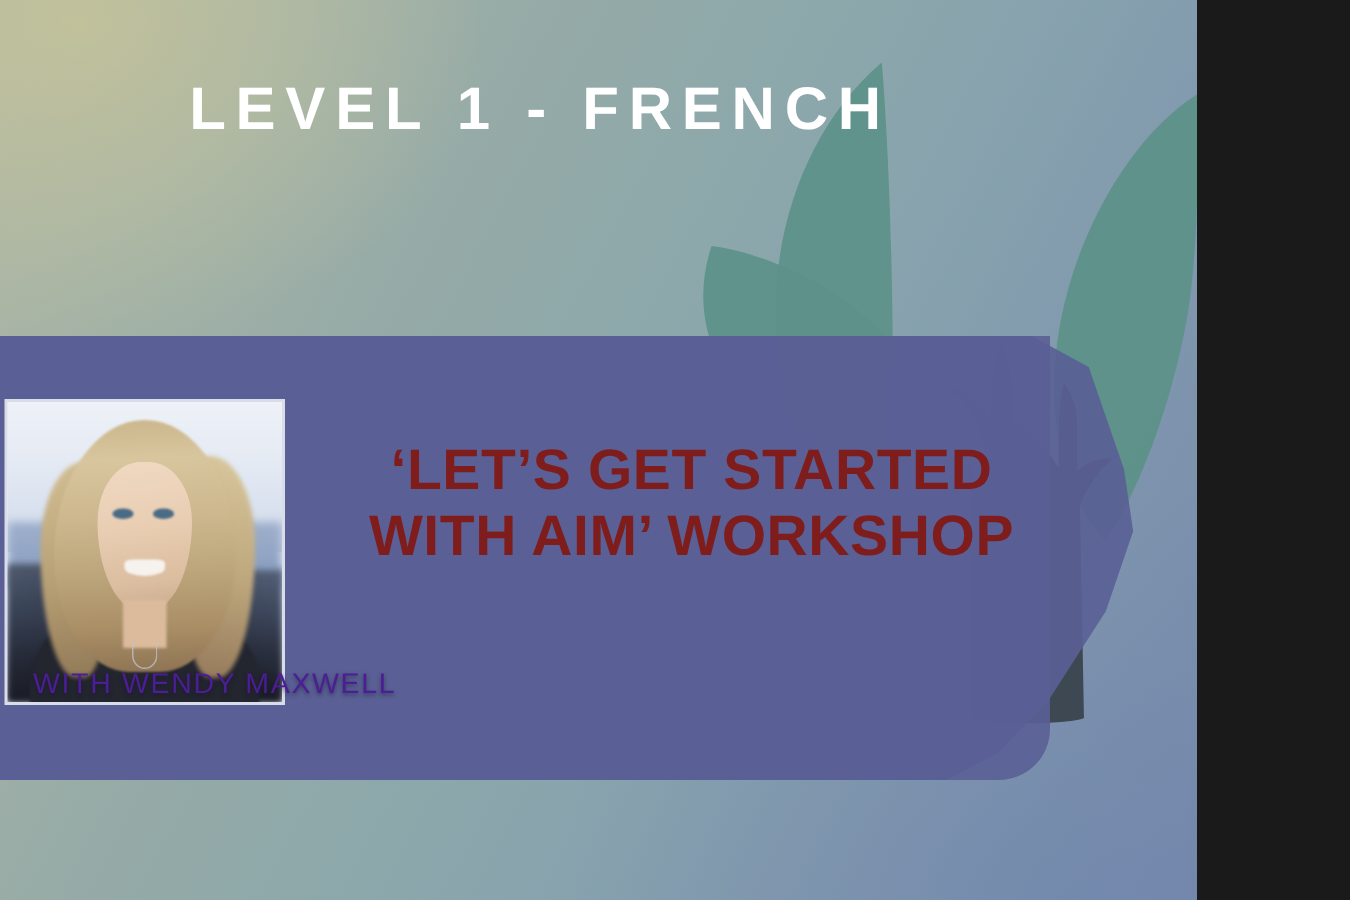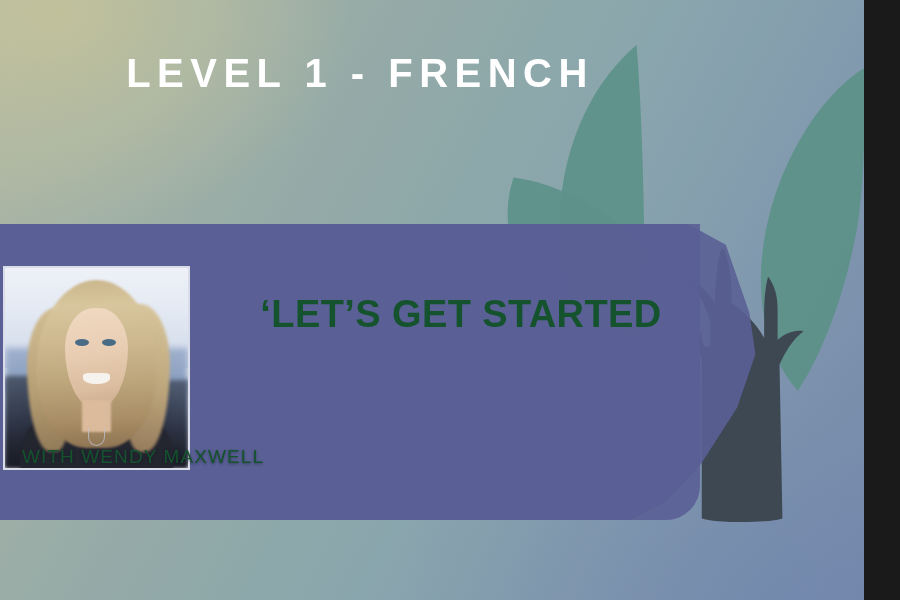--- a/index.html
+++ b/index.html
@@ -2,25 +2,26 @@
 <html><head>
 <meta charset="utf-8">
 <style>
   html, body {
     margin: 0;
     padding: 0;
     background: #1a1a1a;
   }
   #poster {
     position: relative;
-    width: 864px;
+    width: 767px;
     height: 600px;
     overflow: hidden;
     font-family: "Liberation Sans", sans-serif;
     background: #8fa9a8;
+    padding-left: 31px;
   }
 
   
   .bg-base {
     position: absolute;
     inset: 0;
     background:
       linear-gradient(118deg,
         #b0b7a3 0%,
         #a3b2a6 16%,
@@ -258,39 +259,39 @@
     border-top-color: transparent;
     border-radius: 0 0 60% 60%;
   }
 
   
   .credit {
     position: absolute;
     left: 22px;
     top: 446px;
     z-index: 11;
-    color: #14532d;
+    color: #4c1d95;
     font-size: 19px;
     letter-spacing: 1.1px;
     font-weight: 400;
     text-transform: uppercase;
     white-space: nowrap;
     text-shadow: 0 1px 3px rgba(20,22,40,0.55);
     pointer-events: none;
   }
 
   
   .banner-text {
     position: absolute;
     left: 196px;
     top: 292px;
     width: 530px;
     text-align: center;
     z-index: 12;
-    color: #14532d;
+    color: #7f1d1d;
     pointer-events: none;
   }
   .banner-text .wk-line {
     display: block;
     font-size: 38px;
     font-weight: bold;
     line-height: 1.17;
     letter-spacing: 0.4px;
     text-transform: uppercase;
     white-space: nowrap;
@@ -371,15 +372,16 @@
       <div class="ph-smile"></div>
       <div class="ph-neck"></div>
       <div class="ph-necklace"></div>
     </div>
   </div>
 
   <div class="credit">WITH WENDY MAXWELL</div>
 
   <div class="banner-text">
     <span class="wk-line">‘LET’S GET STARTED</span>
+    <span class="wk-line">WITH AIM’ WORKSHOP</span>
   </div>
 
 </div>
 
 </body></html>

